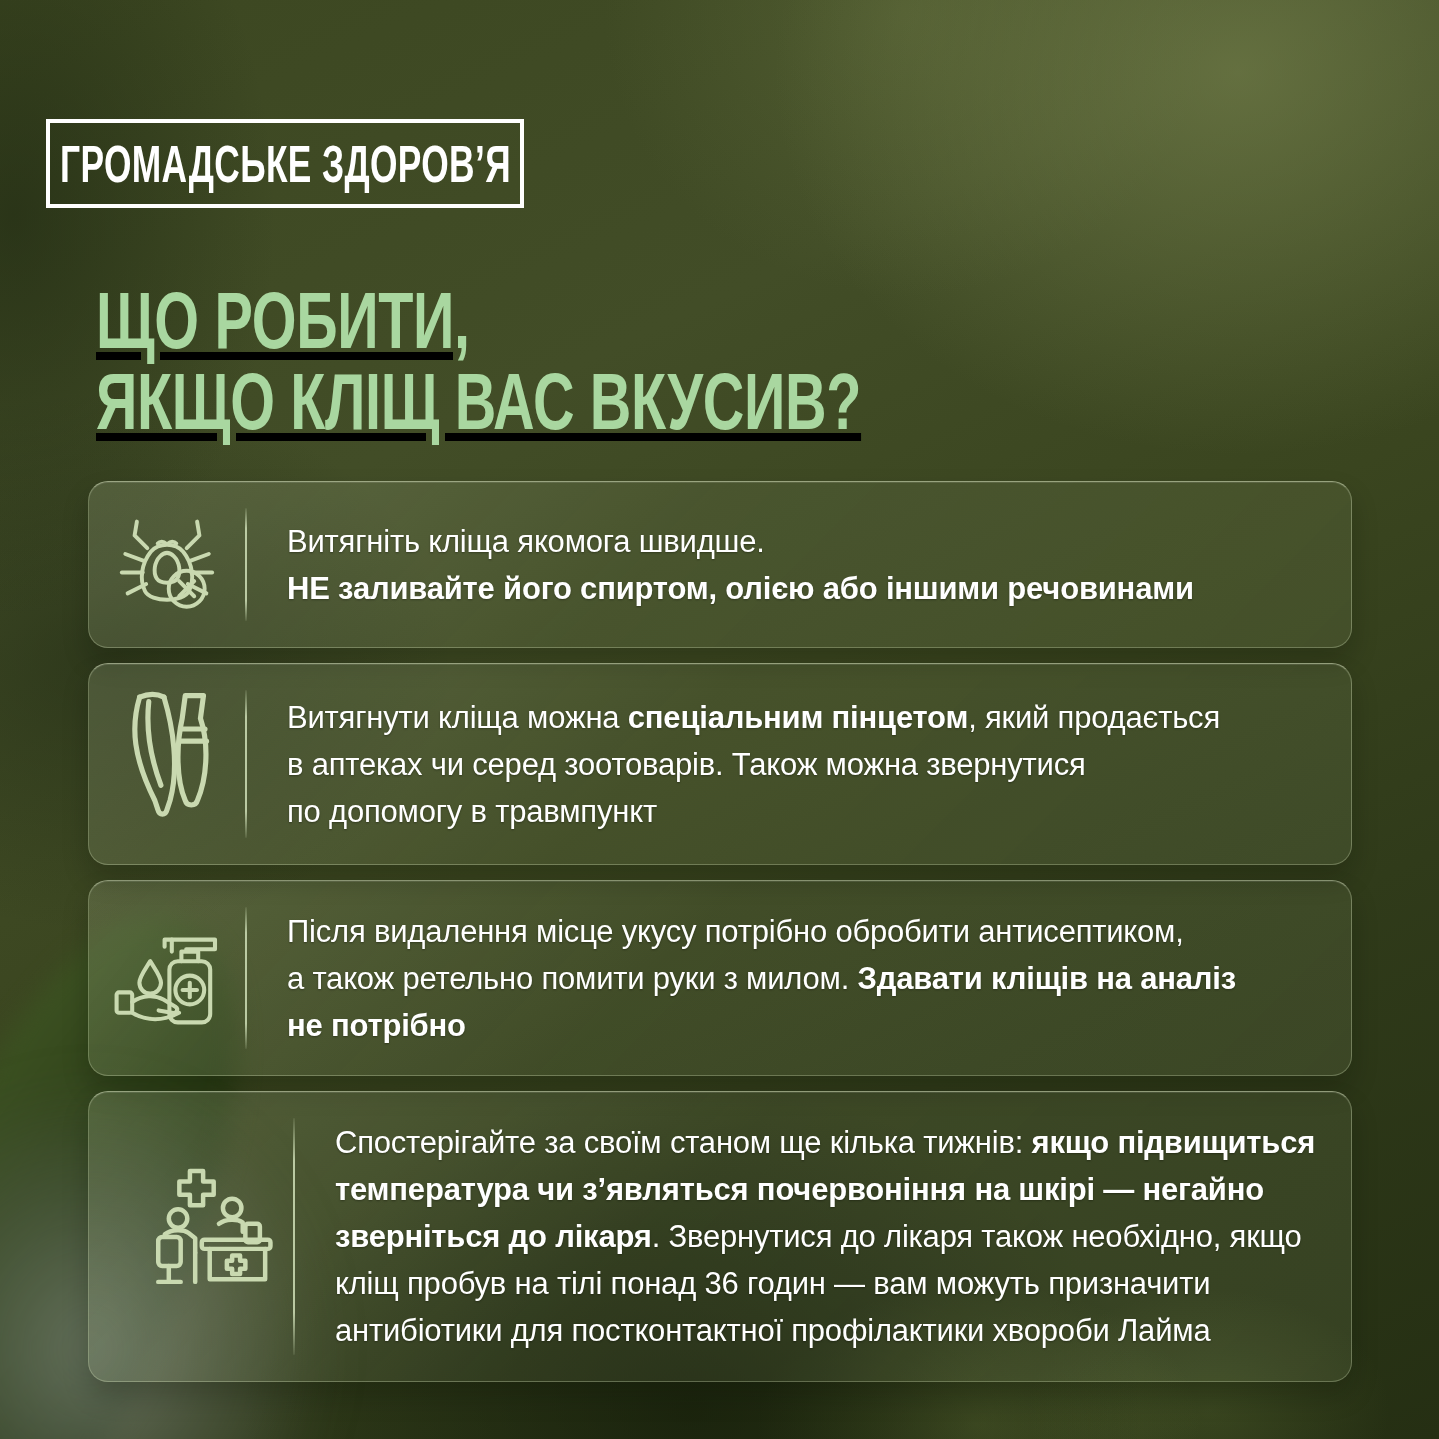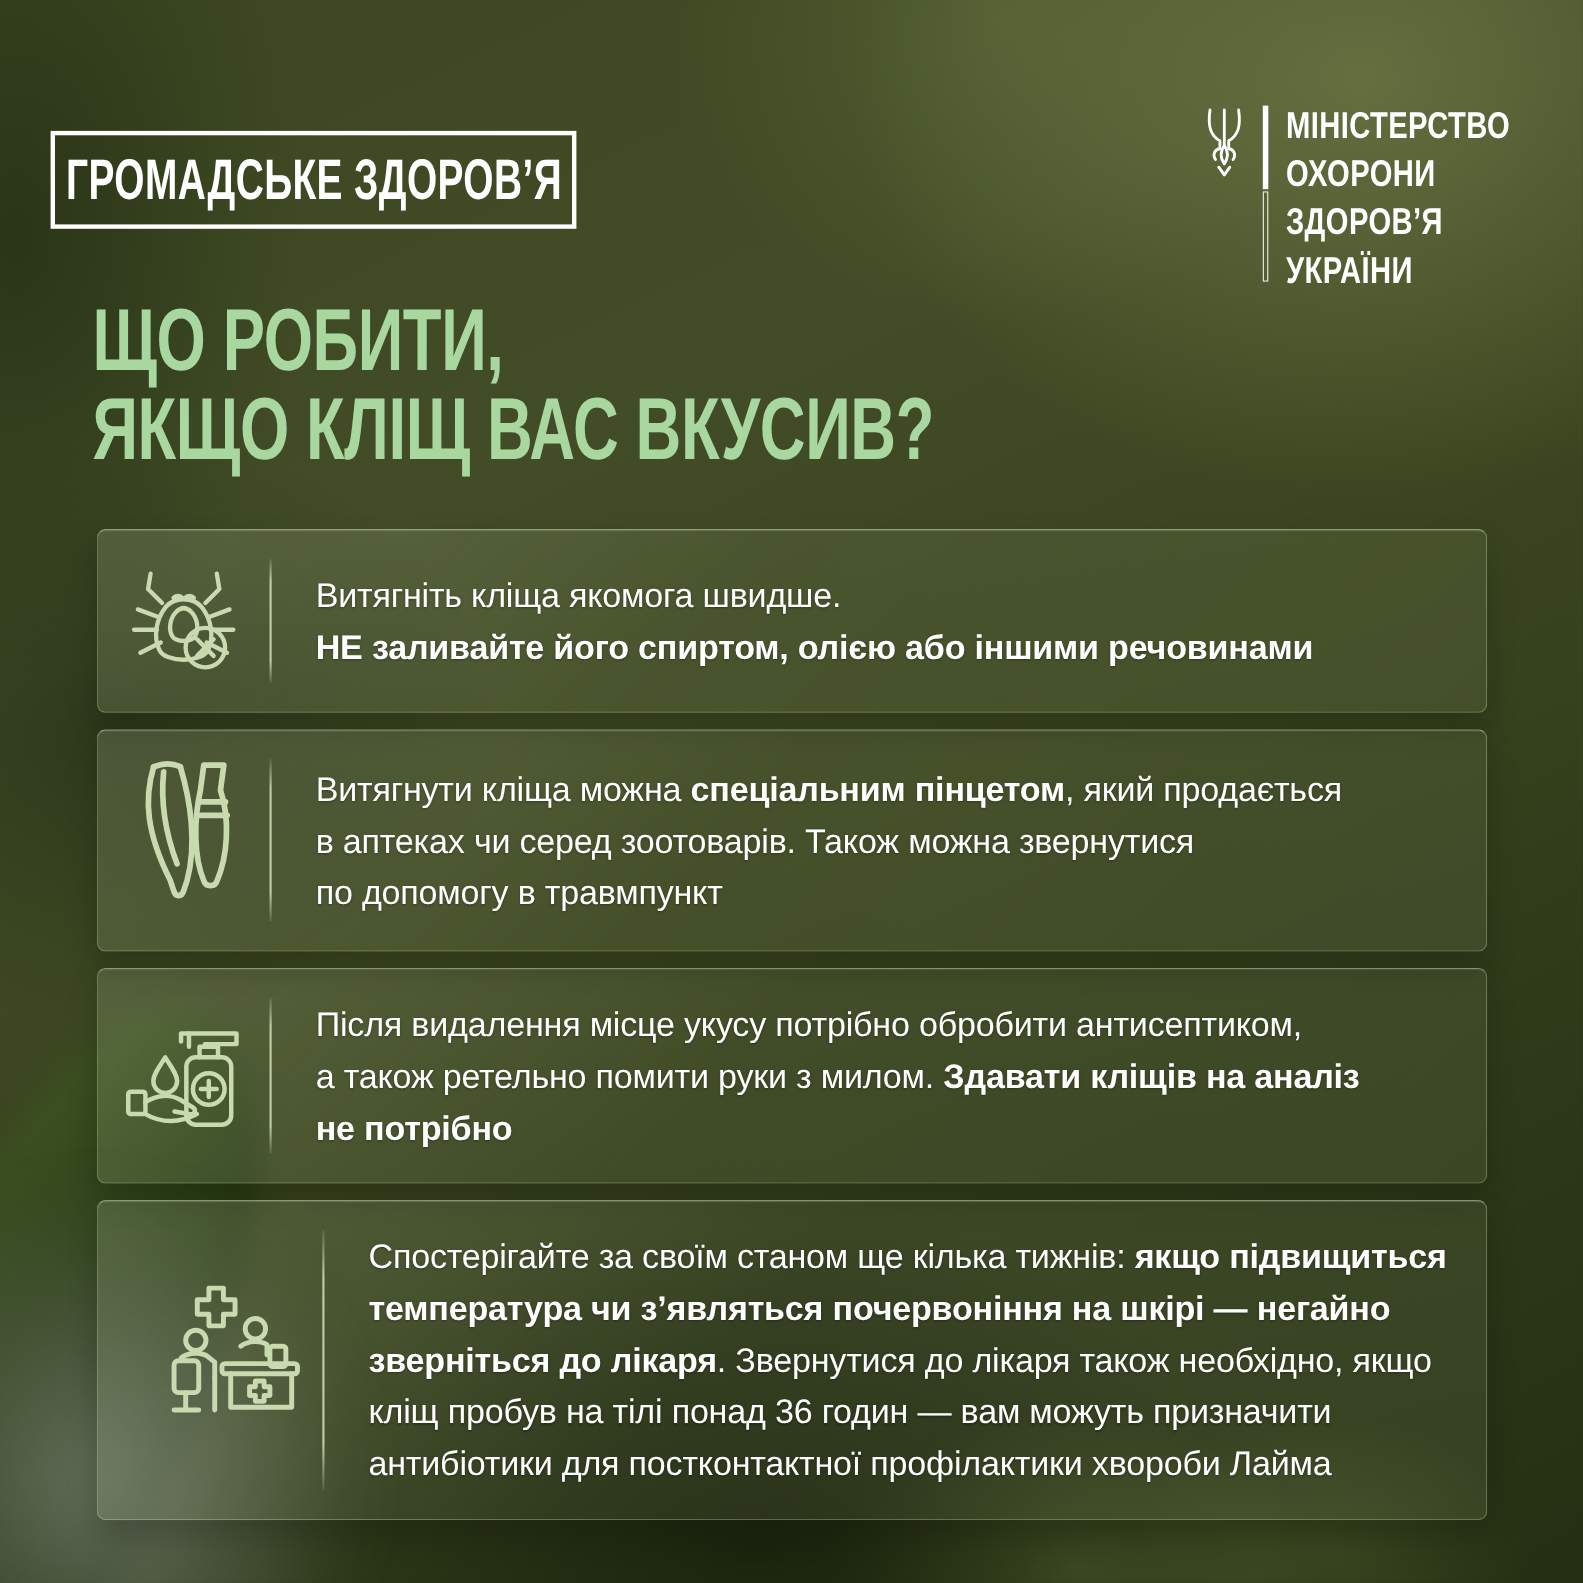--- a/index.html
+++ b/index.html
@@ -36,27 +36,27 @@
   .logo{position:absolute;left:1092px;top:92px;display:flex;align-items:flex-start;}
   .logo .trident{margin-top:4px;}
   .logo-bar{margin-left:14px;margin-top:4px;width:5px;display:flex;flex-direction:column;}
   .logo-bar .solid{width:5px;height:76px;background:#fff;}
   .logo-bar .hollow{width:3px;height:80px;border:1px solid rgba(255,255,255,0.9);margin-top:2px;}
   .logo-lines{margin-left:16px;display:flex;flex-direction:column;}
   .logo-lines span{display:block;font-size:34px;line-height:44px;font-weight:700;color:#fff;
     white-space:nowrap;transform:scaleX(0.78);transform-origin:left center;letter-spacing:0.5px;}
 
   
-  .title{position:absolute;left:84px;top:268px;margin:0;}
+  .title{position:absolute;left:84px;top:268px;margin:12px;text-decoration:underline;}
   .title span{display:block;font-size:80px;line-height:81px;font-weight:700;
     color:var(--title-green,#a9d7a0);white-space:nowrap;
     transform:scaleX(0.72);transform-origin:left center;letter-spacing:-0.5px;}
 
   
-  .card{position:absolute;left:88px;width:1264px;box-sizing:border-box;border-radius:8px;
+  .card{position:absolute;left:88px;width:1264px;box-sizing:border-box;border-radius:20px;
     background:linear-gradient(135deg,rgba(222,236,196,0.17) 0%,rgba(202,218,172,0.08) 45%,rgba(182,202,152,0.11) 100%);
     border:1px solid rgba(216,230,192,0.30);border-top-color:rgba(232,242,208,0.5);
     box-shadow:0 14px 26px rgba(8,14,3,0.22), inset 0 1px 0 rgba(255,255,255,0.10);
     display:flex;align-items:center;}
   .card-1{top:481px;height:167px;}
   .card-2{top:663px;height:202px;}
   .card-3{top:880px;height:196px;}
   .card-4{top:1091px;height:291px;padding-left:48px;}
   .icon-col{width:156px;flex:none;display:flex;align-items:center;justify-content:center;}
   .v-divider{flex:none;width:2px;align-self:stretch;margin:26px 0;border-radius:2px;
@@ -74,39 +74,20 @@
 
 <div class="canvas">
   <div class="bg"></div>
   <div class="blade"></div>
   <div class="blob"></div>
 
   <div class="badge">
     <span>ГРОМАДСЬКЕ ЗДОРОВ’Я</span>
   </div>
 
-  <div class="logo">
-    <svg class="trident" width="42" height="66" viewBox="0 0 42 66">
-      <path d="M8,4 C6,18 8,27 17,32 L17,39 C12,40 10,45 13,49"></path>
-      <path d="M34,4 C36,18 34,27 25,32 L25,39 C30,40 32,45 29,49"></path>
-      <path d="M21,4 V36"></path>
-      <path d="M21,36 C17,42 17,47 21,53 C25,47 25,42 21,36 Z"></path>
-      <path d="M16,56 L21,63 L26,56"></path>
-    </svg>
-    <div class="logo-bar">
-      <div class="solid"></div>
-      <div class="hollow"></div>
-    </div>
-    <div class="logo-lines">
-      <span>МІНІСТЕРСТВО</span>
-      <span>ОХОРОНИ</span>
-      <span>ЗДОРОВ’Я</span>
-      <span>УКРАЇНИ</span>
-    </div>
-  </div>
 
   <h1 class="title">
     <span>ЩО РОБИТИ,</span>
     <span>ЯКЩО КЛІЩ ВАС ВКУСИВ?</span>
   </h1>
 
   <article class="card card-1">
     <div class="icon-col">
       <svg class="icon" width="118" height="110" viewBox="0 0 100 95">
         <path d="M36,36 C28,46 26,60 31,70 C36,80 64,80 69,70 C74,60 72,46 64,36 C57,28 43,28 36,36 Z"></path>

